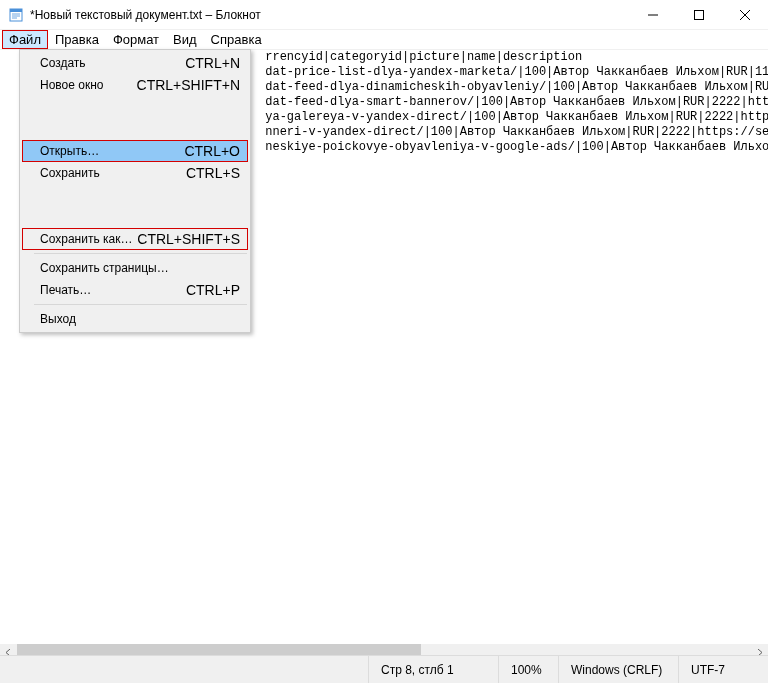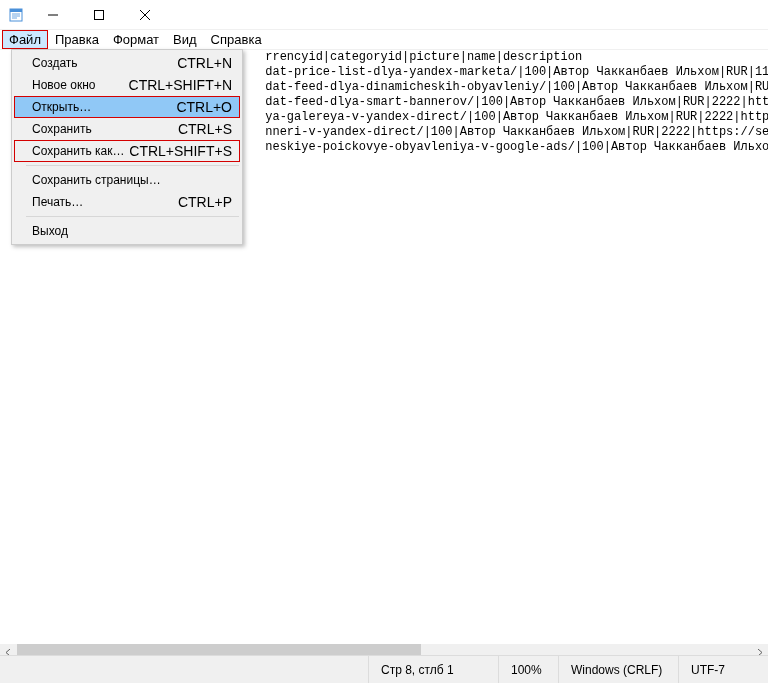--- a/index.html
+++ b/index.html
@@ -73,21 +73,21 @@
     overflow: hidden;
     font-family: Consolas, "Courier New", monospace;
     font-size: 12px;
     line-height: 15px;
     white-space: pre;
     color: #000;
   }
   .dropdown {
     position: absolute;
     top: 49px;
-    left: 11px;
+    left: 19px;
     width: 232px;
     background: #f0f0f0;
     border: 1px solid #cccccc;
     box-shadow: 2px 2px 4px rgba(0,0,0,0.25);
     z-index: 100;
     padding: 2px;
   }
   .dropdown-item {
     display: flex;
     align-items: center;
@@ -101,20 +101,21 @@
   .dropdown-item .shortcut {
     color: #000;
     font-size: 14px;
   }
   .dropdown-item.hover {
     background: #90c8f6;
   }
   .dropdown-item.boxed {
     outline: 1.5px solid #d40000;
     outline-offset: -1px;
+    margin-top: 44px;
   }
   .dropdown-sep {
     height: 1px;
     background: #d7d7d7;
     margin: 3px 1px 3px 12px;
   }
   .hscroll {
     position: absolute;
     bottom: 22px;
     left: 0;
@@ -168,20 +169,21 @@
 <div class="titlebar">
   <span class="icon">
     <svg width="14" height="14" viewBox="0 0 14 14">
       <rect x="1" y="1" width="12" height="12" fill="#fff" stroke="#4a90d9" stroke-width="1"></rect>
       <rect x="1" y="1" width="12" height="3" fill="#4a90d9"></rect>
       <line x1="3" y1="6" x2="11" y2="6" stroke="#4a90d9" stroke-width="0.8"></line>
       <line x1="3" y1="8" x2="11" y2="8" stroke="#4a90d9" stroke-width="0.8"></line>
       <line x1="3" y1="10" x2="8" y2="10" stroke="#4a90d9" stroke-width="0.8"></line>
     </svg>
   </span>
+  <span class="title">*Новый текстовый документ.txt – Блокнот</span>
   <div class="win-controls">
     <div class="win-btn">
       <svg width="10" height="10">
           <line x1="0" y1="5" x2="10" y2="5" stroke="#000" stroke-width="1"></line>
         </svg>
     </div>
     <div class="win-btn">
       <svg width="10" height="10">
           <rect x="0.5" y="0.5" width="9" height="9" fill="none" stroke="#000" stroke-width="1"></rect>
         </svg>

